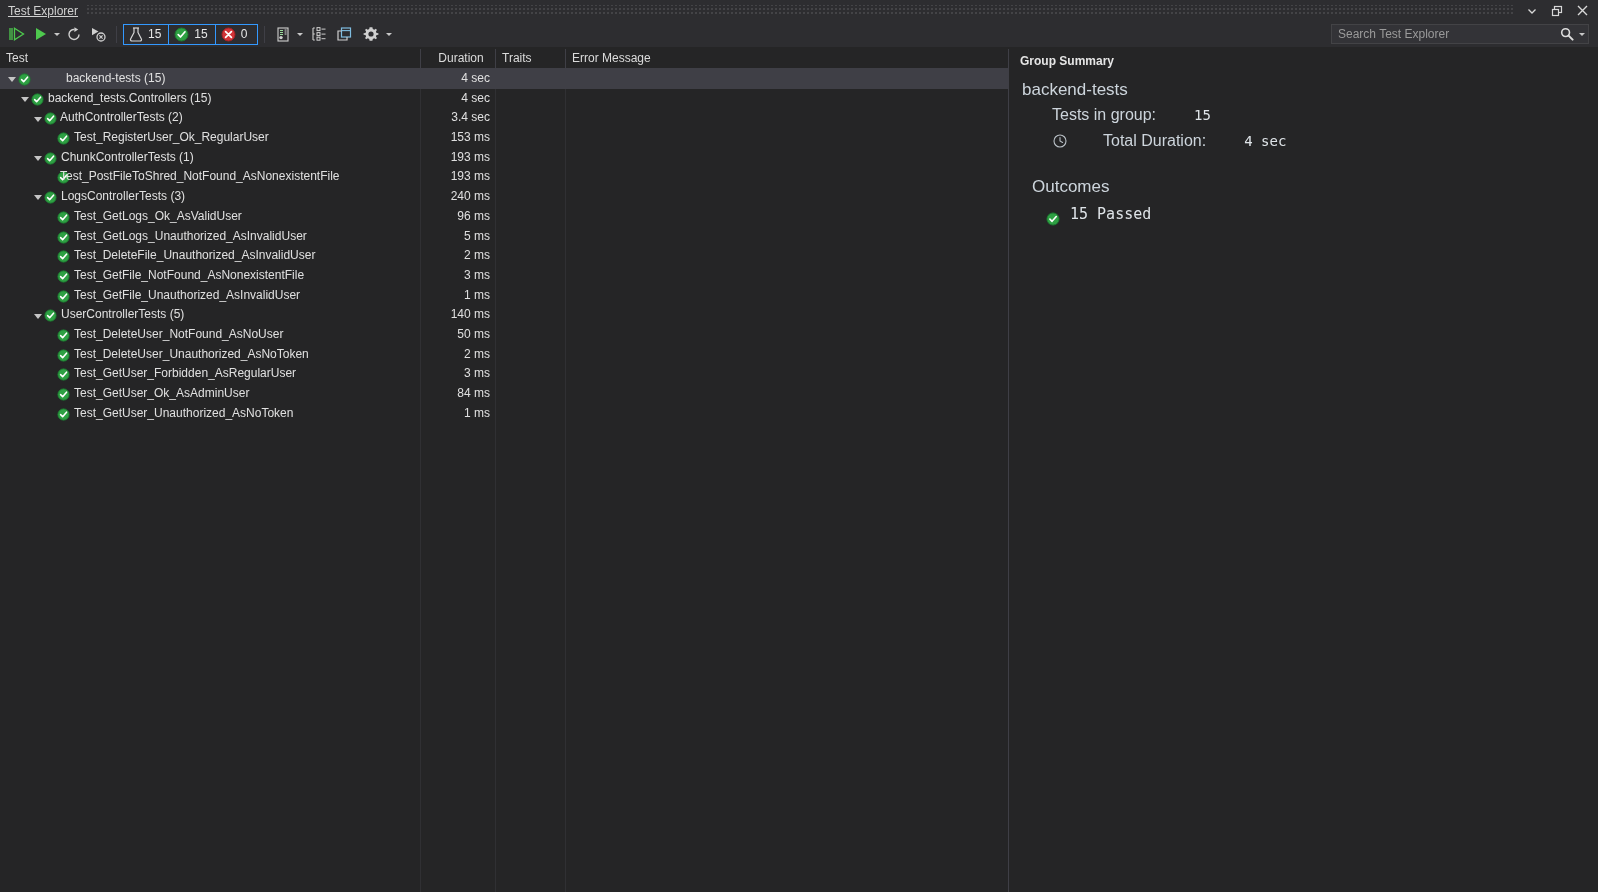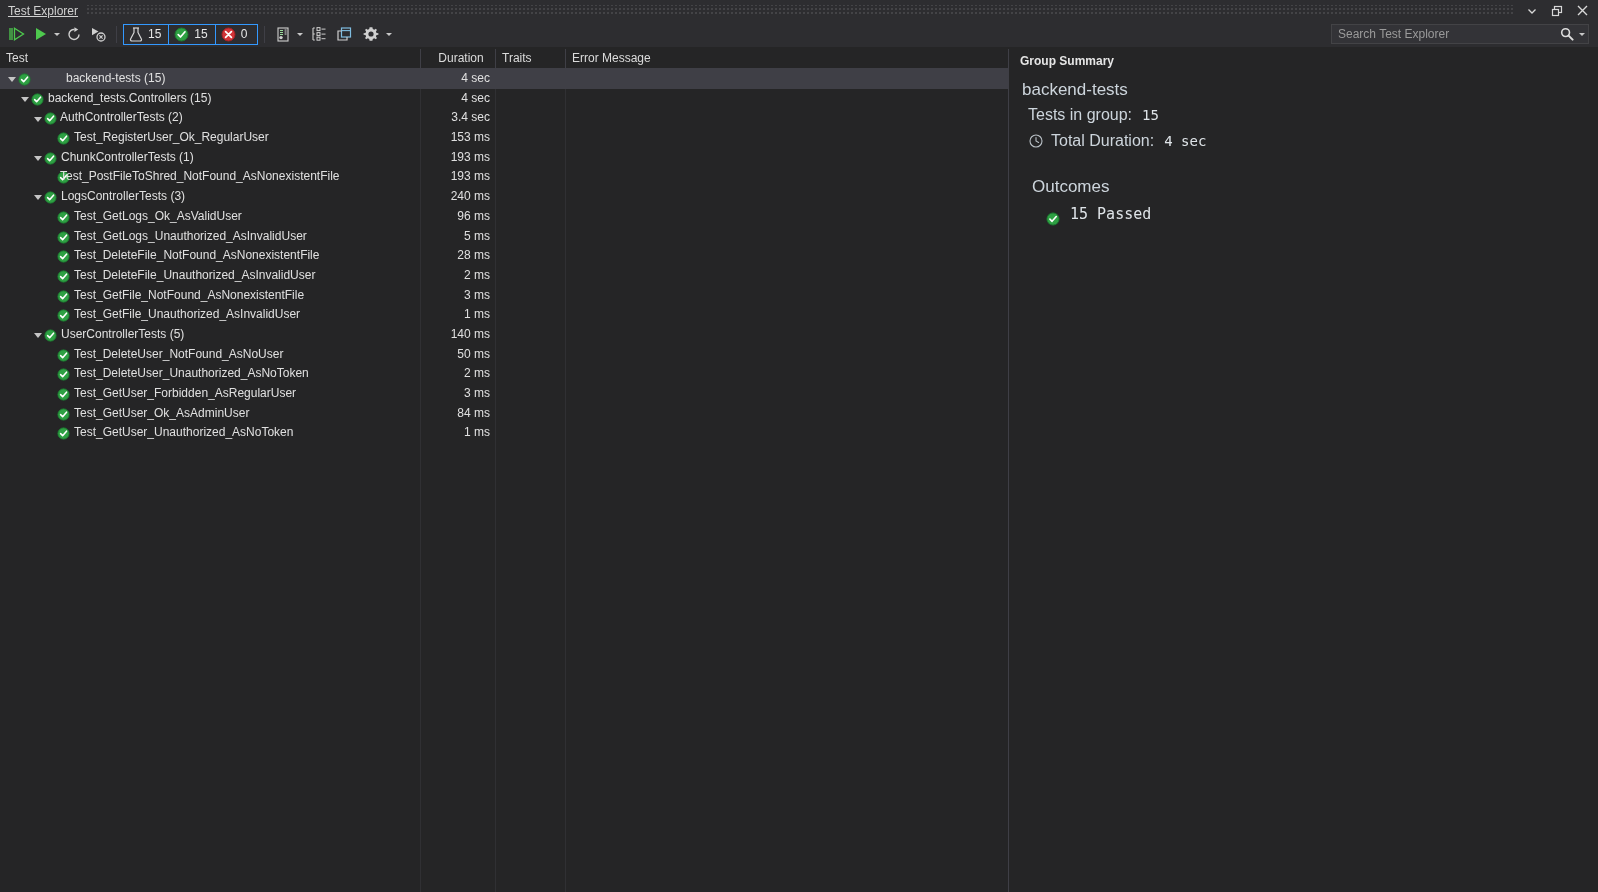--- a/index.html
+++ b/index.html
@@ -263,22 +263,23 @@
     padding: 8px 0 0 12px;
     line-height: 24px;
     white-space: nowrap;
   }
   .d-line {
     display: flex;
     align-items: center;
     font-size: 16px;
     color: #cdd5dc;
     line-height: 26px;
-    padding-left: 18px;
+    padding-left: 42px;
     white-space: nowrap;
+    gap: 28px;
   }
   .d-line .lbl { }
   .d-line .val {
     font-family: "DejaVu Sans Mono", monospace;
     font-size: 14px;
     color: #dfe4e8;
     margin-left: 10px;
   }
   .d-line .clock {
     width: 16px; height: 16px;
@@ -536,28 +537,20 @@
             <path d="M4.2 7.6 L6.5 10 L11 4.8" fill="none" stroke="#ffffff" stroke-width="1.8" stroke-linecap="round" stroke-linejoin="round"></path>
           </svg></div>
         <div class="row-name" style="left: 74px;">Test_GetLogs_Unauthorized_AsInvalidUser</div>
         <div class="row-dur">5 ms</div>
       </div>
       <div class="row">
         <div class="row-icon" style="left: 57px; top: 3px;"><svg width="13" height="13" viewBox="0 0 15 15">
             <circle cx="7.5" cy="7.5" r="6.5" fill="#2ea043" stroke="#1d7a31" stroke-width="1"></circle>
             <path d="M4.2 7.6 L6.5 10 L11 4.8" fill="none" stroke="#ffffff" stroke-width="1.8" stroke-linecap="round" stroke-linejoin="round"></path>
           </svg></div>
-        <div class="row-name" style="left: 74px;">Test_DeleteFile_NotFound_AsNonexistentFile</div>
-        <div class="row-dur">28 ms</div>
-      </div>
-      <div class="row">
-        <div class="row-icon" style="left: 57px; top: 3px;"><svg width="13" height="13" viewBox="0 0 15 15">
-            <circle cx="7.5" cy="7.5" r="6.5" fill="#2ea043" stroke="#1d7a31" stroke-width="1"></circle>
-            <path d="M4.2 7.6 L6.5 10 L11 4.8" fill="none" stroke="#ffffff" stroke-width="1.8" stroke-linecap="round" stroke-linejoin="round"></path>
-          </svg></div>
         <div class="row-name" style="left: 74px;">Test_DeleteFile_Unauthorized_AsInvalidUser</div>
         <div class="row-dur">2 ms</div>
       </div>
       <div class="row">
         <div class="row-icon" style="left: 57px; top: 3px;"><svg width="13" height="13" viewBox="0 0 15 15">
             <circle cx="7.5" cy="7.5" r="6.5" fill="#2ea043" stroke="#1d7a31" stroke-width="1"></circle>
             <path d="M4.2 7.6 L6.5 10 L11 4.8" fill="none" stroke="#ffffff" stroke-width="1.8" stroke-linecap="round" stroke-linejoin="round"></path>
           </svg></div>
         <div class="row-name" style="left: 74px;">Test_GetFile_NotFound_AsNonexistentFile</div>
         <div class="row-dur">3 ms</div>

